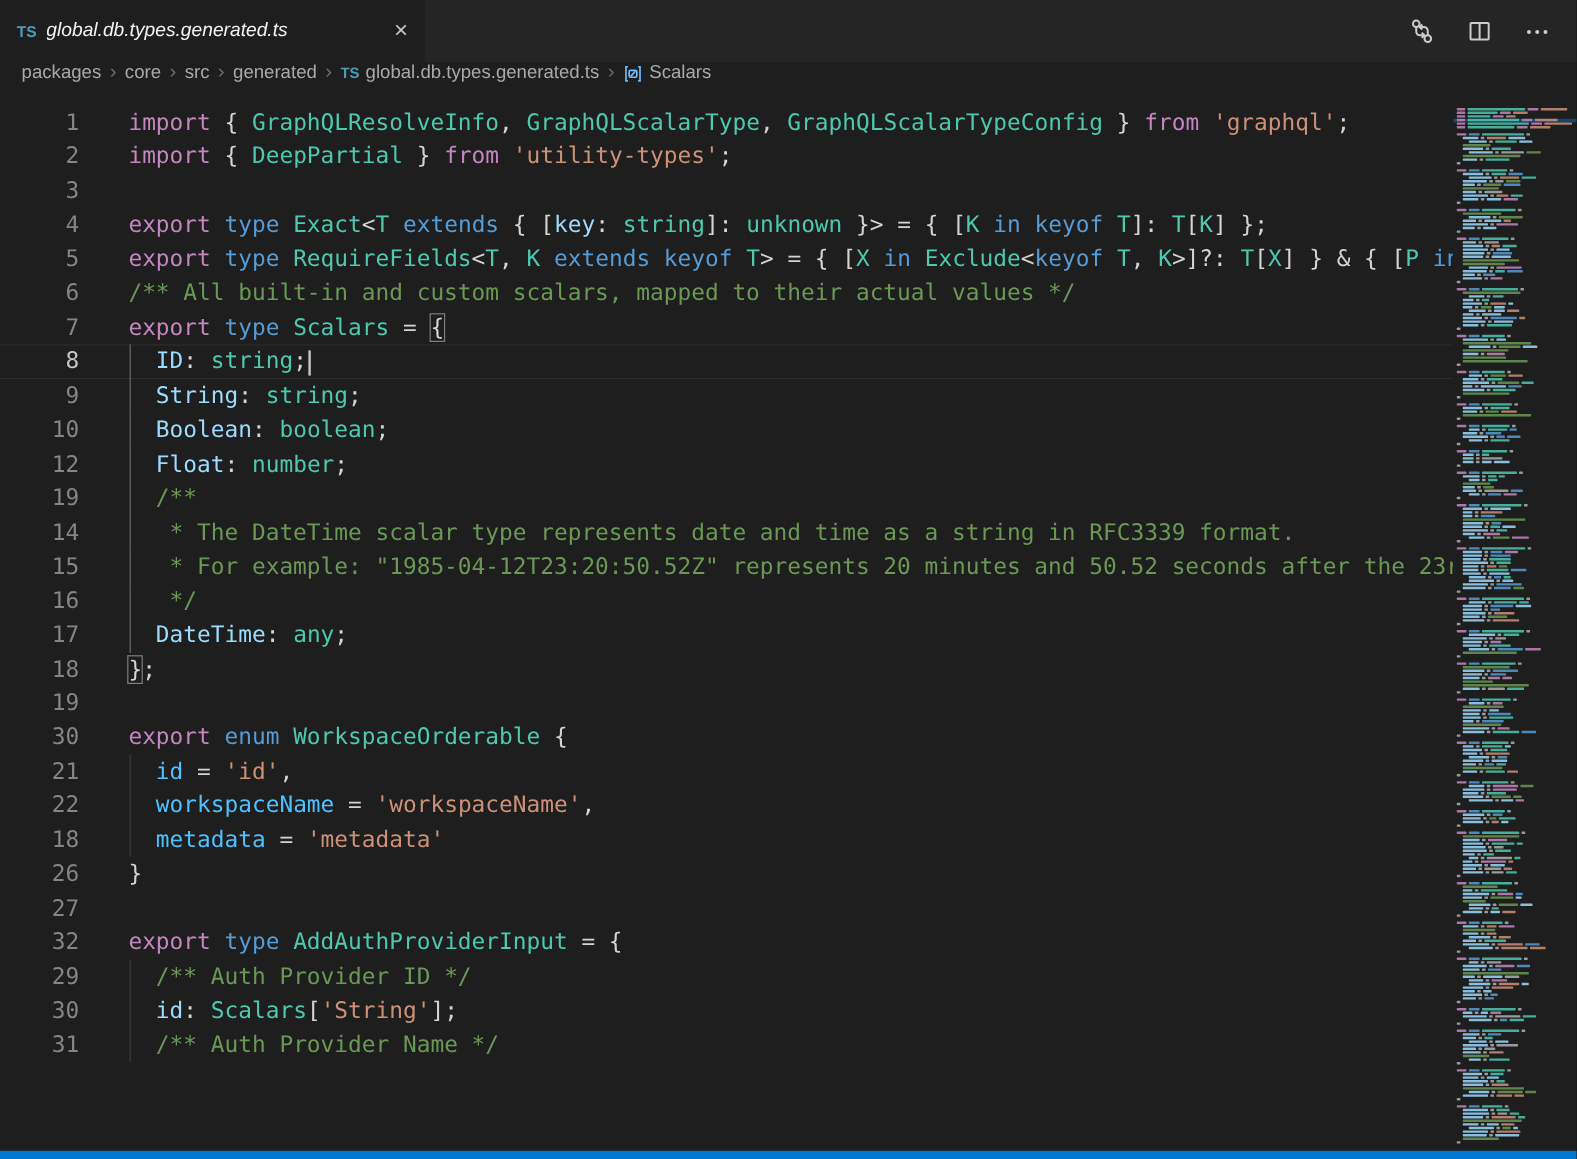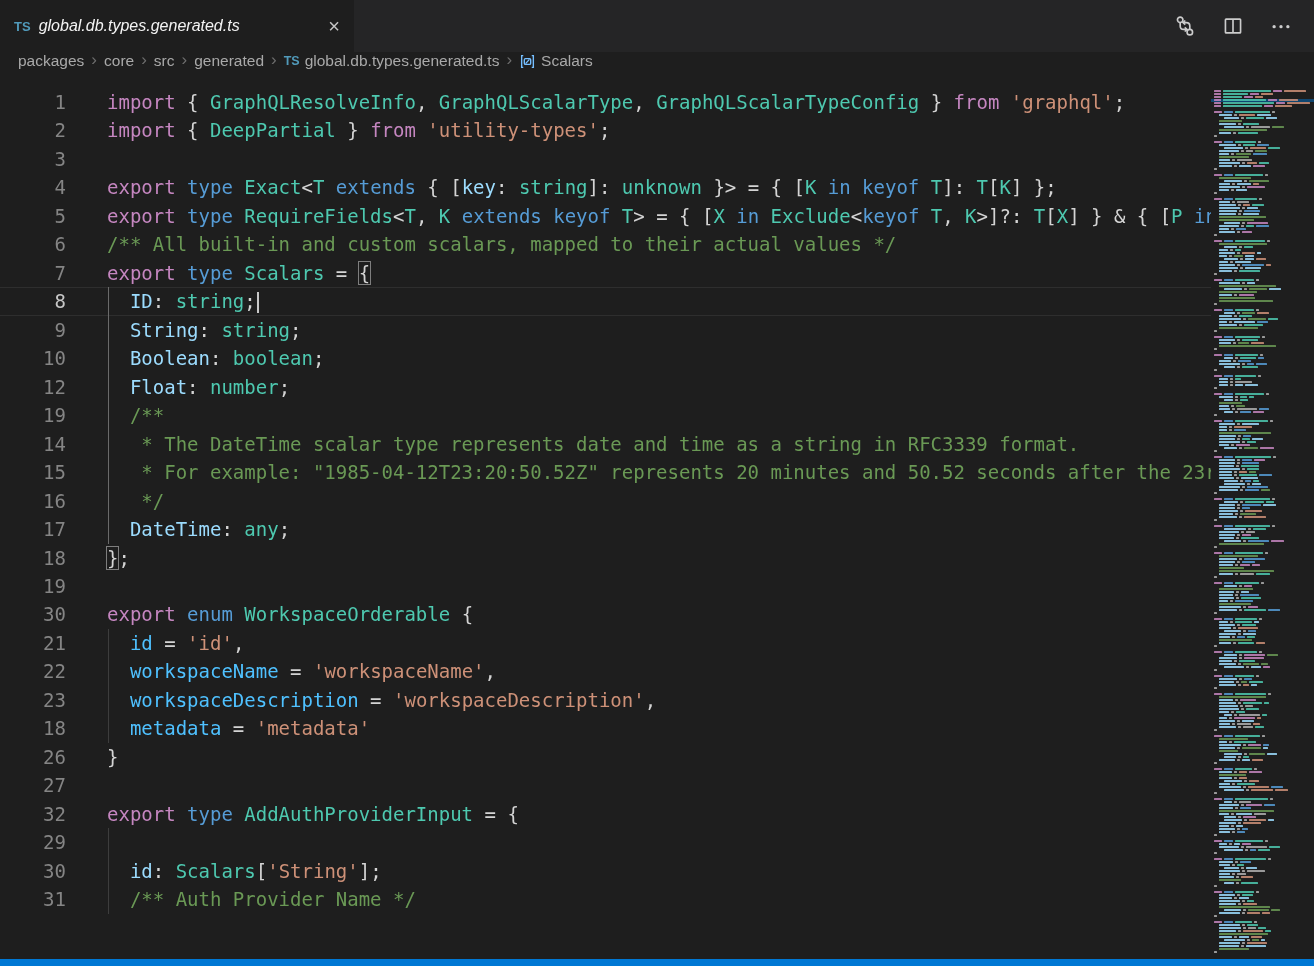--- a/index.html
+++ b/index.html
@@ -212,44 +212,40 @@
           <span class="num">21</span>
           <span class="guide"></span>
           <span class="codeln"><span class="tk-d">  </span><span class="tk-e">id</span><span class="tk-d"> = </span><span class="tk-s">'id'</span><span class="tk-d">,</span></span>
         </div>
         <div class="row">
           <span class="num">22</span>
           <span class="guide"></span>
           <span class="codeln"><span class="tk-d">  </span><span class="tk-e">workspaceName</span><span class="tk-d"> = </span><span class="tk-s">'workspaceName'</span><span class="tk-d">,</span></span>
         </div>
         <div class="row">
-          <span class="num">23</span>
-          <span class="guide"></span>
-          <span class="codeln"><span class="tk-d">  </span><span class="tk-e">workspaceDescription</span><span class="tk-d"> = </span><span class="tk-s">'workspaceDescription'</span><span class="tk-d">,</span></span>
-        </div>
-        <div class="row">
           <span class="num">18</span>
           <span class="guide"></span>
           <span class="codeln"><span class="tk-d">  </span><span class="tk-e">metadata</span><span class="tk-d"> = </span><span class="tk-s">'metadata'</span></span>
         </div>
         <div class="row">
           <span class="num">26</span>
           <span class="codeln"><span class="tk-d">}</span></span>
         </div>
         <div class="row">
           <span class="num">27</span>
           <span class="codeln"></span>
         </div>
         <div class="row">
           <span class="num">32</span>
           <span class="codeln"><span class="tk-p">export </span><span class="tk-b">type </span><span class="tk-t">AddAuthProviderInput</span><span class="tk-d"> = {</span></span>
         </div>
         <div class="row">
           <span class="num">29</span>
           <span class="guide"></span>
+          <span class="codeln"><span class="tk-d">  </span><span class="tk-c">/** Auth Provider ID */</span></span>
         </div>
         <div class="row">
           <span class="num">30</span>
           <span class="guide"></span>
           <span class="codeln"><span class="tk-d">  </span><span class="tk-v">id</span><span class="tk-d">: </span><span class="tk-t">Scalars</span><span class="tk-d">[</span><span class="tk-s">'String'</span><span class="tk-d">];</span></span>
         </div>
         <div class="row">
           <span class="num">31</span>
           <span class="guide"></span>
           <span class="codeln"><span class="tk-d">  </span><span class="tk-c">/** Auth Provider Name */</span></span>

